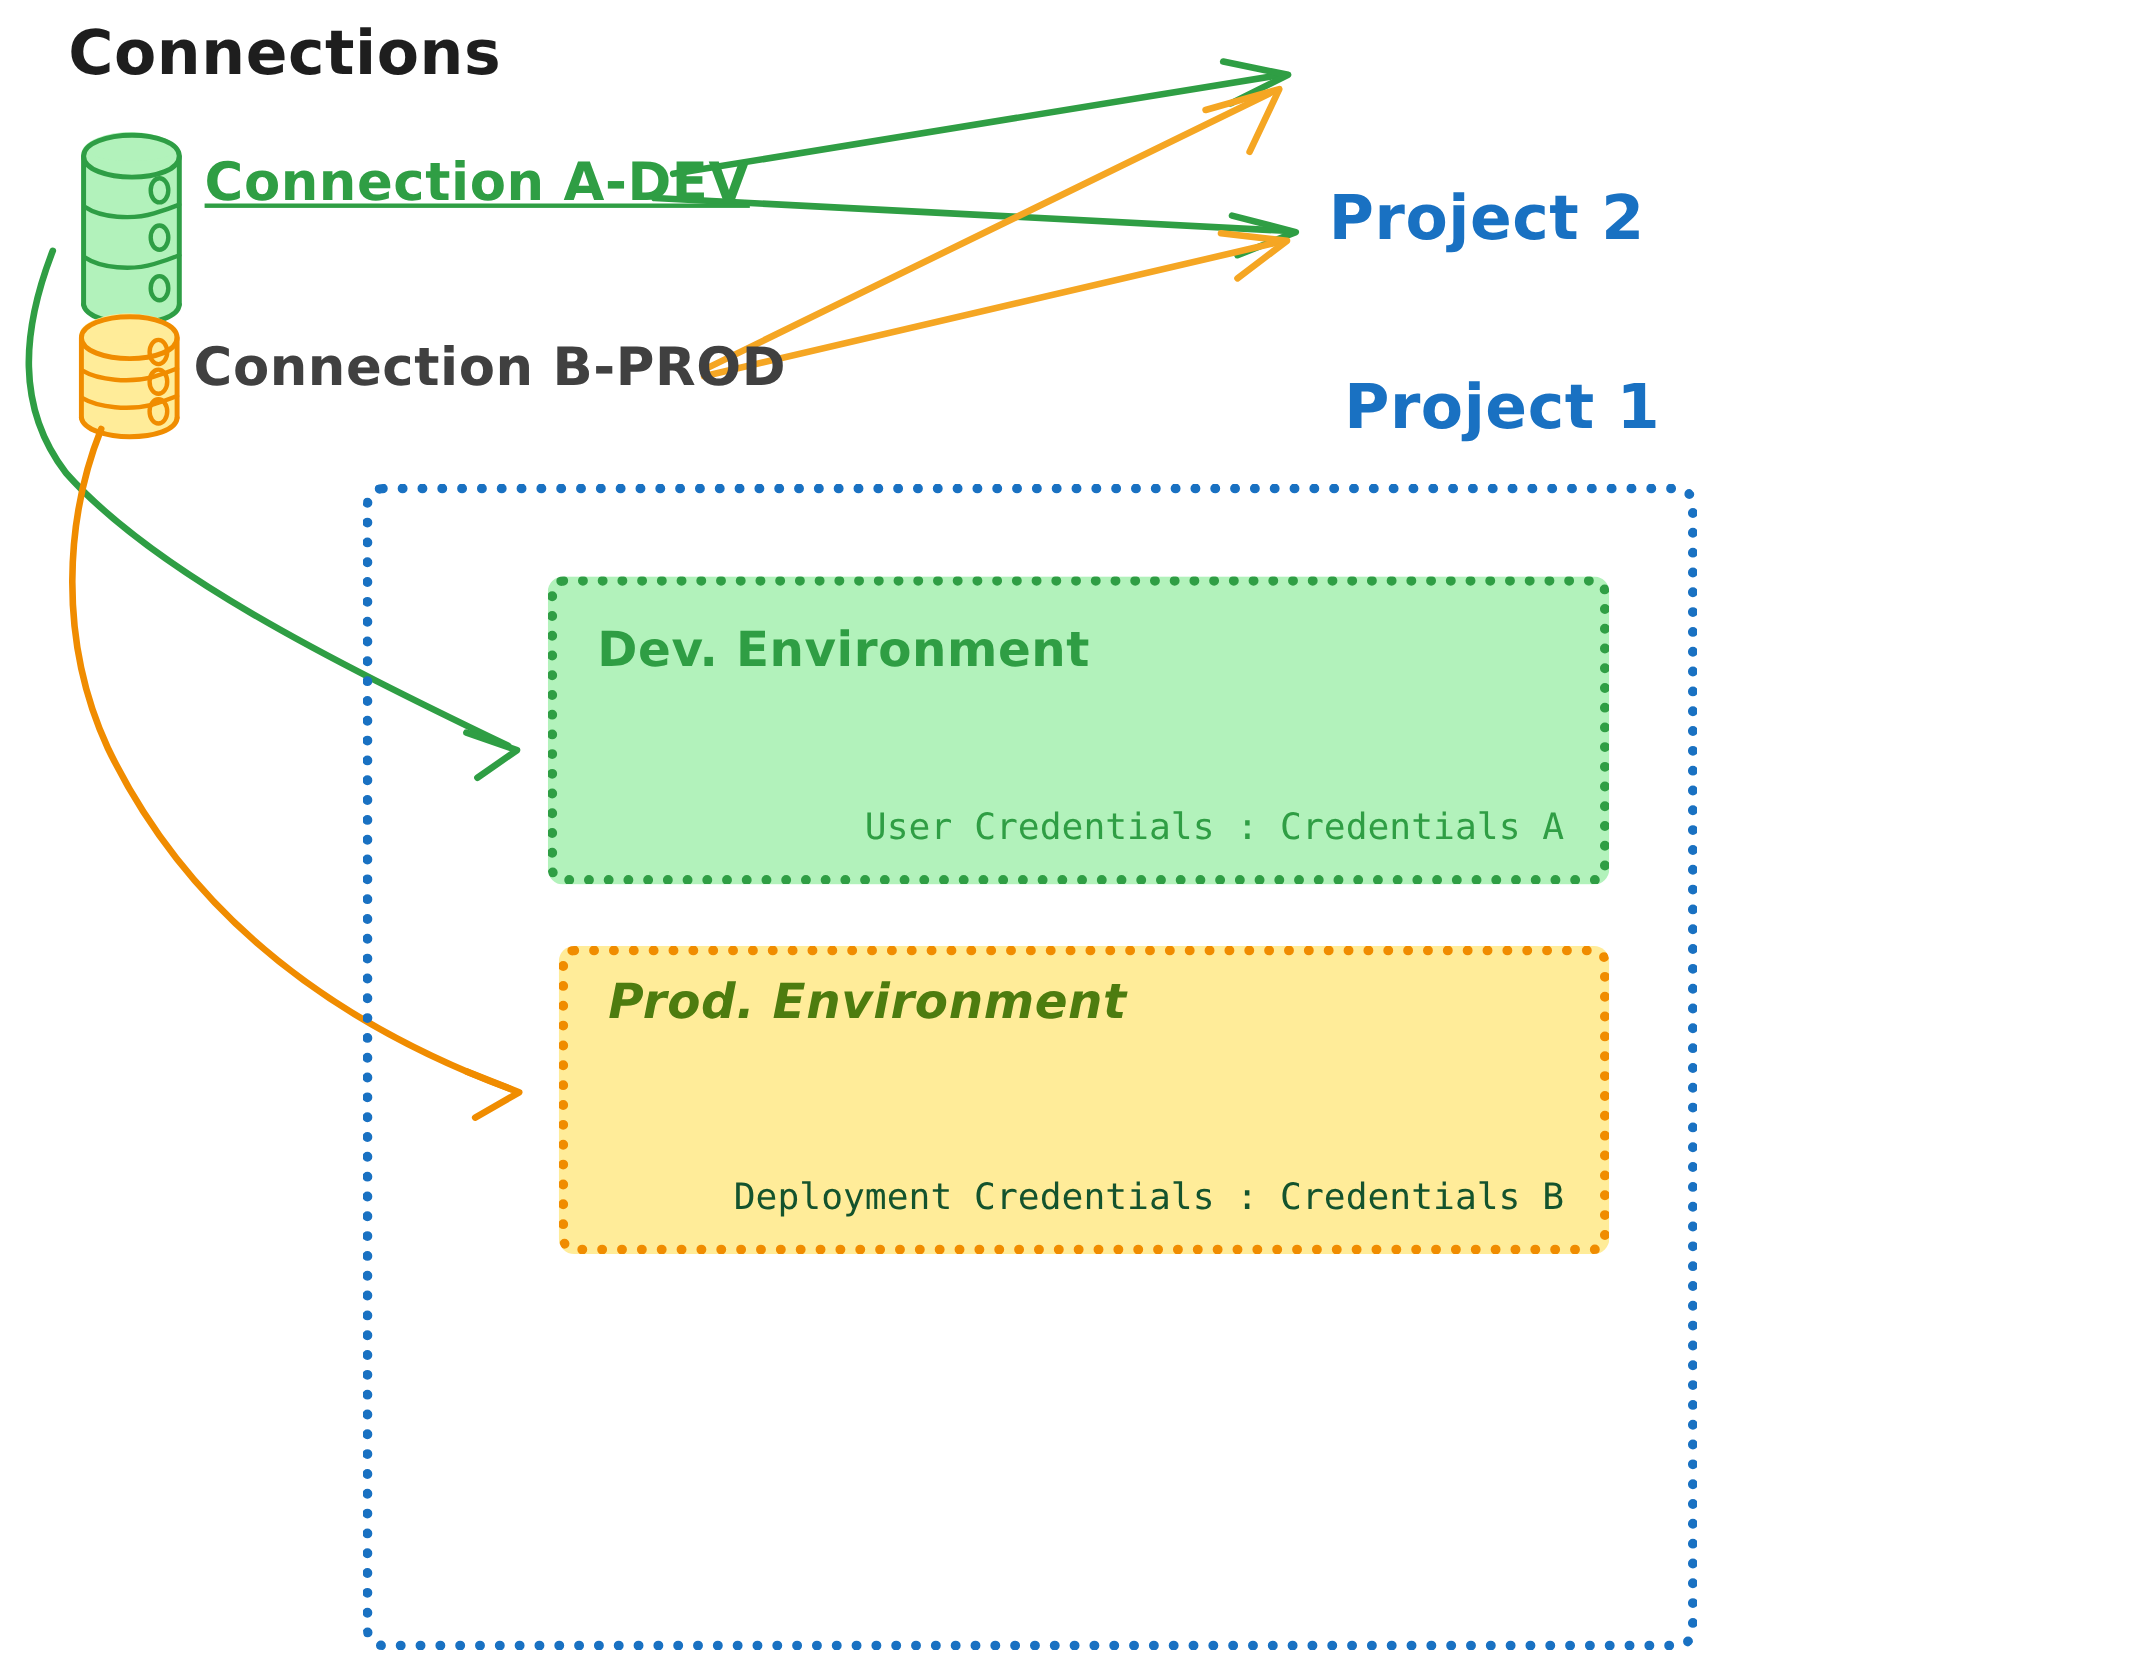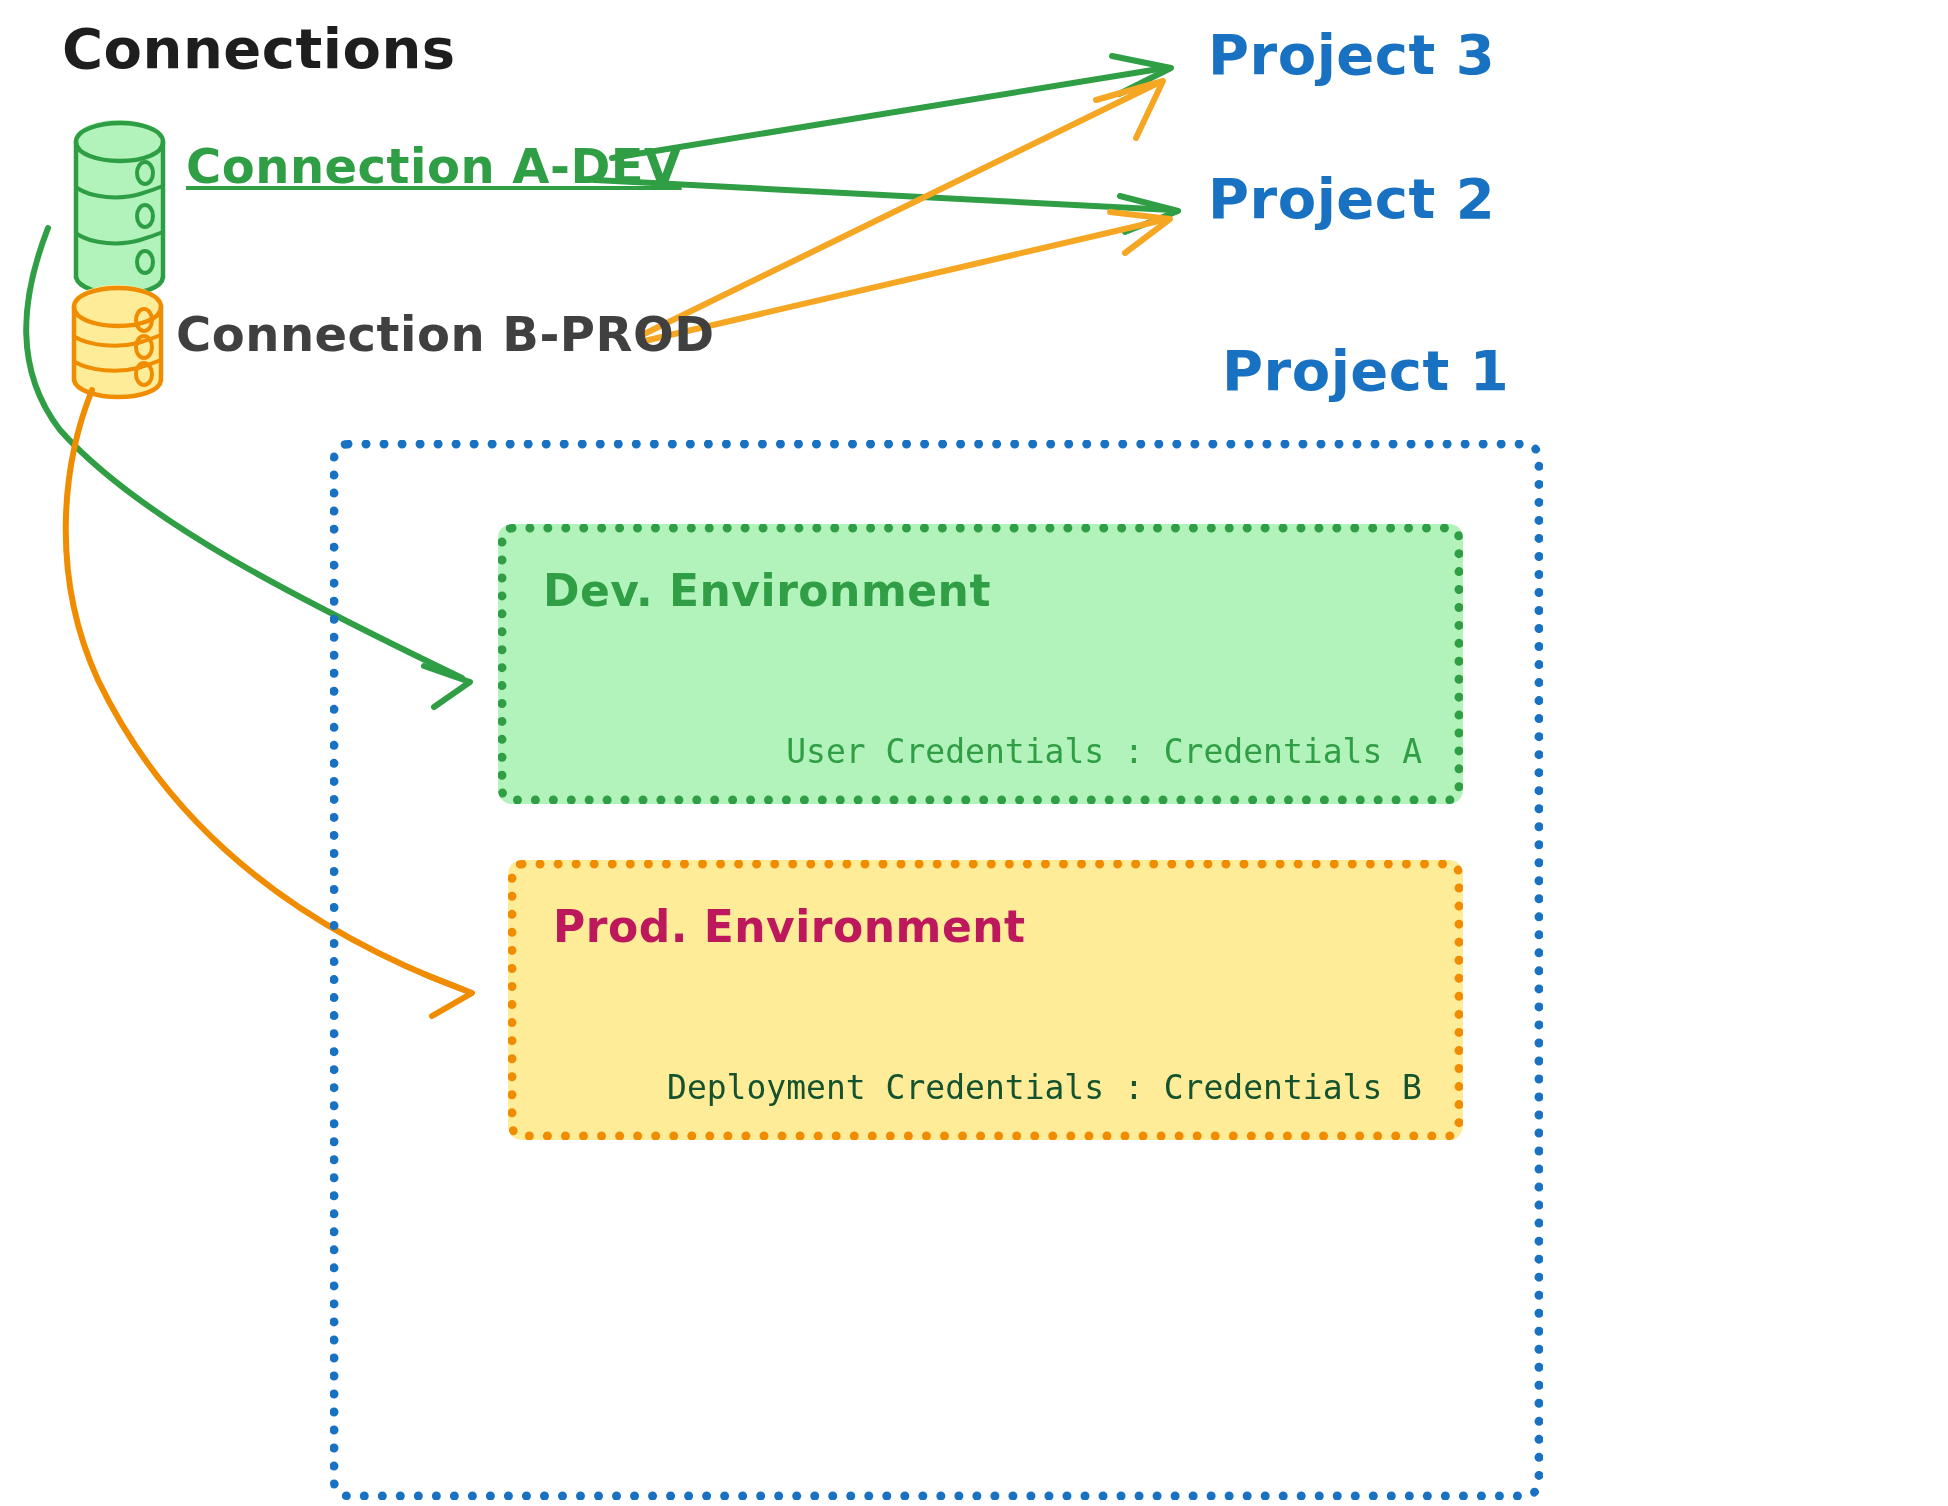--- a/index.html
+++ b/index.html
@@ -119,22 +119,23 @@
     font-size: 44px;
     white-space: nowrap;
   }
   #dev-env-title {
     left: 36px;
     top: 32px;
     color: #2f9e44;
   }
   #prod-env-title {
     left: 36px;
-    top: 32px;
-    color: #be185d;
+    top: 16px;
+    color: #4d7c0f;
+    font-style: italic;
   }
   .env-cred {
     position: absolute;
     right: 32px;
     bottom: 24px;
     font-size: 33px;
     white-space: nowrap;
   }
   #dev-env-cred { color: #2f9e44; }
   #prod-env-cred { color: #14532d; }
@@ -217,21 +218,20 @@
       <path d="M424 974 L472 993 L432 1016" stroke="#f08c00" stroke-width="6" fill="none" stroke-linecap="round" stroke-linejoin="round"></path>
     </g>
   </svg>
 
   <div class="hand" id="title-connections">Connections</div>
 
   <div class="hand" id="label-conn-a">Connection A-DEV</div>
 
   <div class="hand" id="label-conn-b">Connection B-PROD</div>
 
-  <div class="hand project-label" id="label-project-3">Project 3</div>
 
   <div class="hand project-label" id="label-project-2">Project 2</div>
 
   <div class="hand project-label" id="label-project-1">Project 1</div>
 
   <div id="project1-container"></div>
 
   <div class="env-box" id="dev-env-box">
     <div class="hand env-title" id="dev-env-title">Dev. Environment</div>
     <div class="mono env-cred" id="dev-env-cred">User Credentials : Credentials A</div>

